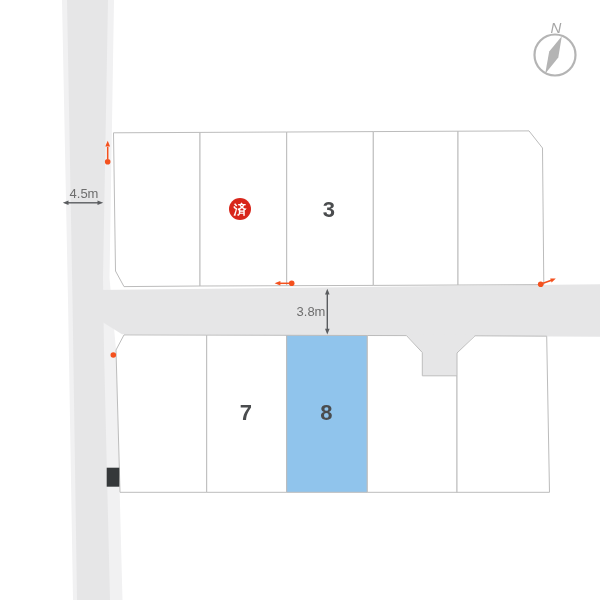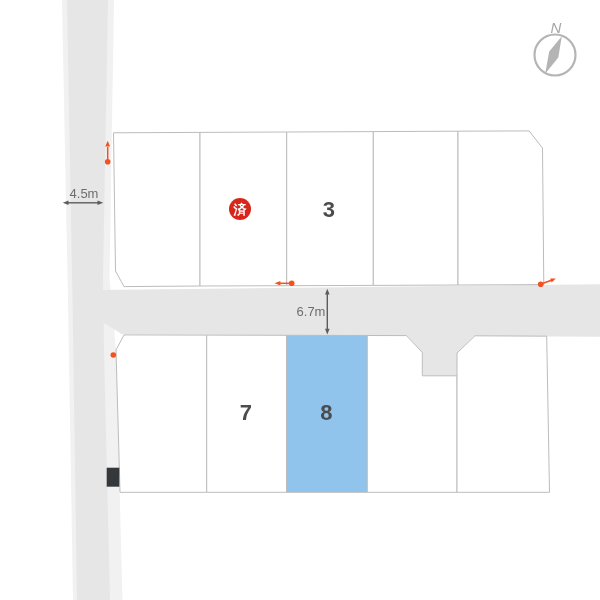--- a/index.html
+++ b/index.html
@@ -87,21 +87,21 @@
     <g>
       <circle cx="555" cy="55" r="20.5" fill="none" stroke="#b4b4b4" stroke-width="2.2"></circle>
       <polygon points="561.8,36.2 558.3,57.5 545.2,73.8 549.2,51.5" fill="#b4b4b4"></polygon>
     </g>
   </svg>
 
   <div class="abs north-label" style="left:556px;top:27px;">N</div>
 
   <div class="abs dim-label" style="left:84px;top:193px;">4.5m</div>
 
-  <div class="abs dim-label" style="left:311px;top:311px;">6.7m</div>
+  <div class="abs dim-label" style="left:311px;top:311px;">3.8m</div>
 
   <div class="abs lot-num" style="left:329px;top:209.5px;">3</div>
 
   <div class="abs lot-num" style="left:246px;top:412.5px;">7</div>
 
   <div class="abs lot-num" style="left:326.5px;top:412.5px;">8</div>
 
   <div class="sold-badge">
     <span>済</span>
   </div>

